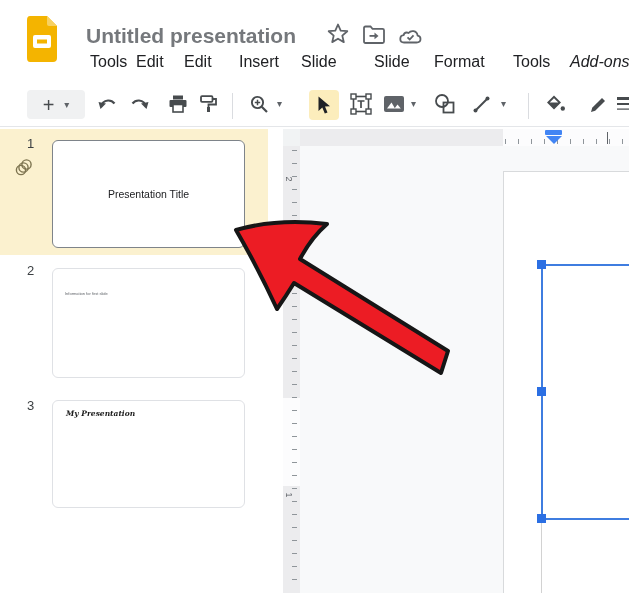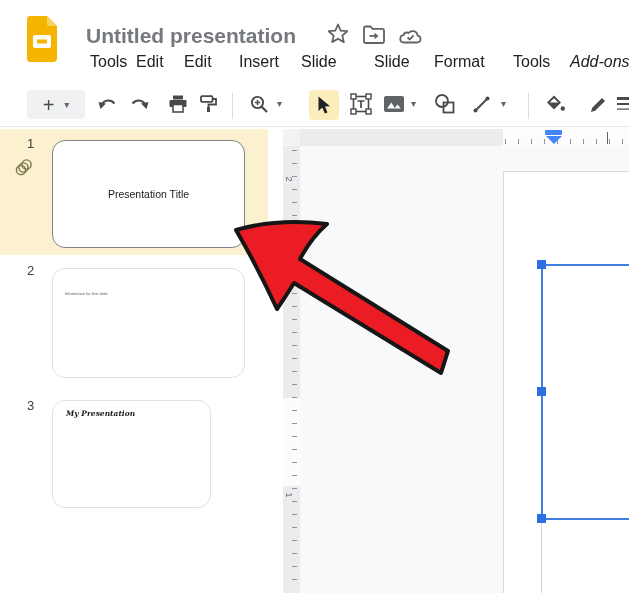--- a/index.html
+++ b/index.html
@@ -9,21 +9,21 @@
   
   .title{font-size:21px;color:#75787c;white-space:nowrap;}
   .menu-item{font-size:16px;color:#202124;white-space:nowrap;cursor:default;}
   
   .tbtn{display:flex;align-items:center;justify-content:center;}
   .sep{width:1px;height:26px;background:#dadce0;}
   .caret{font-size:10px;color:#5f6368;}
   .toolbar-border{left:0;top:126px;width:629px;height:1px;background:#e4e6e9;}
   
   .slide-num{font-size:13px;color:#3c4043;}
-  .thumb{background:#fff;border-radius:13px;box-sizing:border-box;}
+  .thumb{background:#fff;border-radius:6px;box-sizing:border-box;}
   .thumb-sel{border:1.5px solid #7e848a;}
   .thumb-un{border:1px solid #dfe1e5;}
   .t1-text{font-size:10.5px;color:#202124;}
   .t2-text{font-size:8px;color:#5f6368;transform:scale(.5);transform-origin:left top;width:200%;}
   .t3-text{font-family:"DejaVu Serif", serif;font-style:italic;font-weight:700;font-size:7.5px;color:#1a1a1a;}
   
   .ruler{background:#ececee;}
   .v-num{font-size:9px;color:#5f6368;transform:rotate(90deg);display:inline-block;}
   .blue{background:#3f7de0;}
   .handle{width:9px;height:9px;background:#2b6fe3;}
@@ -206,21 +206,21 @@
   <div class="abs thumb thumb-sel" style="left:52px;top:13px;width:193px;height:108px;display:flex;align-items:center;justify-content:center;">
     <span class="t1-text">Presentation Title</span>
   </div>
 
   <span class="abs slide-num" style="left:27px;top:136px;">2</span>
   <div class="abs thumb thumb-un" style="left:52px;top:141px;width:193px;height:110px;">
     <div class="t2-text abs" style="left:12px;top:22px;">Information for first slide</div>
   </div>
 
   <span class="abs slide-num" style="left:27px;top:271px;">3</span>
-  <div class="abs thumb thumb-un" style="left:52px;top:273px;width:159px;height:108px;">
+  <div class="abs thumb thumb-un" style="left:52px;top:273px;width:193px;height:108px;">
     <span class="t3-text abs" style="left:13px;top:8px;">My Presentation</span>
   </div>
 </div>
 
 <div class="abs ruler" style="left:283px;top:129px;width:17px;height:17px;background:#f1f3f4;"></div>
 
 <div class="abs ruler" style="left:300px;top:129px;width:329px;height:17px;border-bottom:1px solid #dadcdf;">
   <div class="abs" style="left:203px;top:0;width:126px;height:17px;background:#fcfcfd;"></div>
   <div class="abs" style="left:205px;bottom:2px;width:124px;height:5px;background:repeating-linear-gradient(to right,#8f959a 0 1px,transparent 1px 13px);"></div>
   <div class="abs" style="left:307px;top:3px;width:1px;height:12px;background:#5f6368;"></div>

